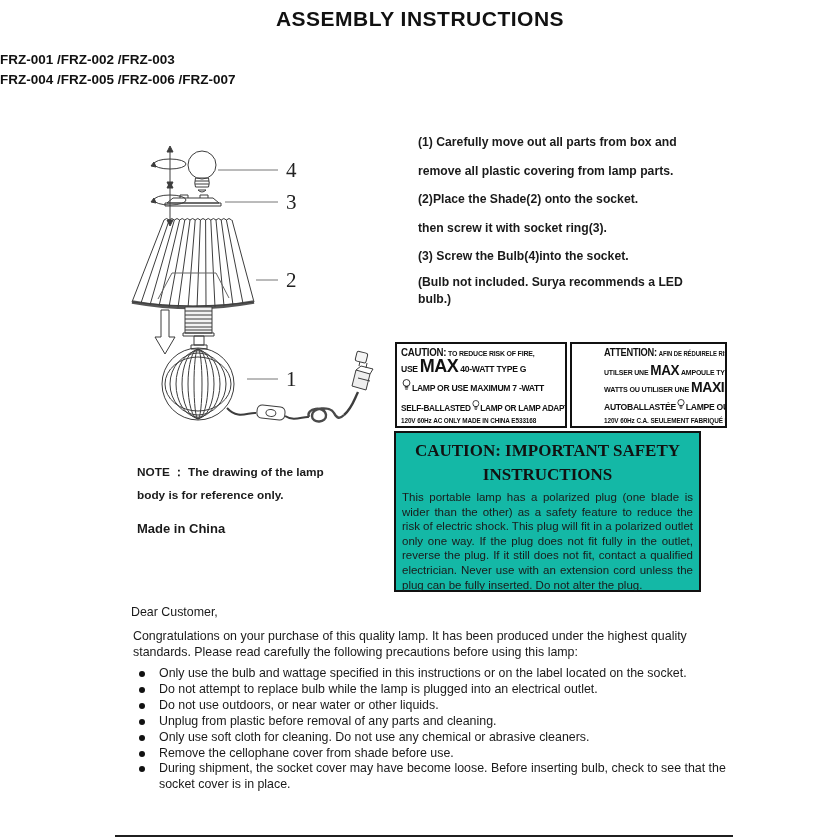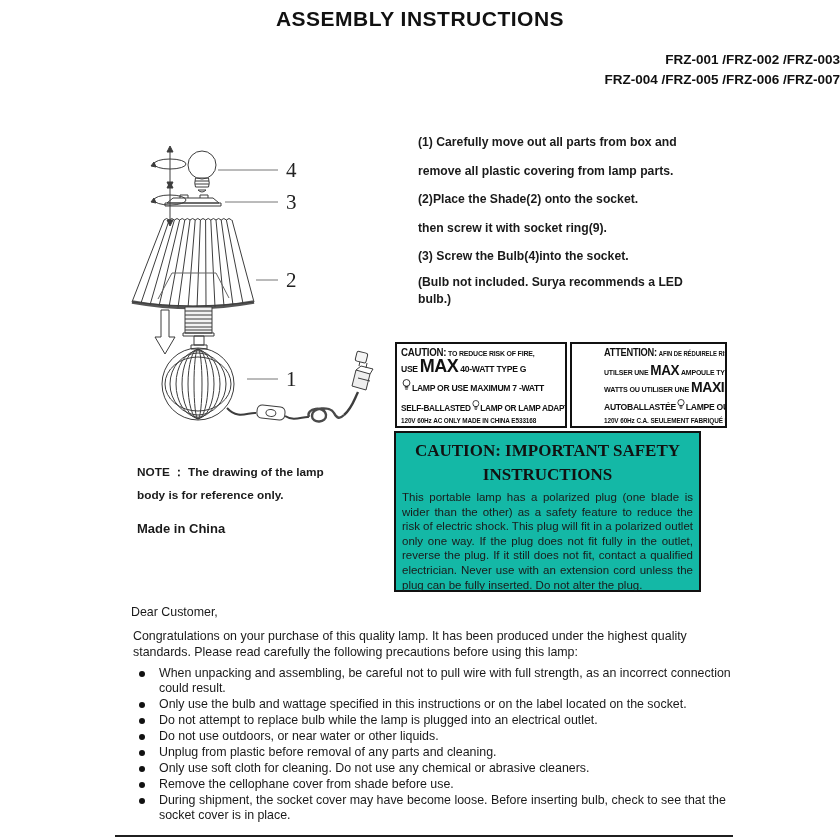--- a/index.html
+++ b/index.html
@@ -7,21 +7,21 @@
   .page {
     position:relative; width:840px; height:840px; background:#fff;
     font-family:"Liberation Sans", sans-serif; color:#1c1c1c; overflow:hidden;
   }
   
   .title {
     position:absolute; top:7px; left:0; width:100%; text-align:center;
     font-size:21px; font-weight:700; letter-spacing:.5px; color:#111;
   }
   .models {
-    position:absolute; top:50px; left:0; width:100%; text-align:right;
+    position:absolute; top:50px; left:0; width:100%; text-align:left;
     font-size:13.5px; font-weight:700; line-height:20px; color:#111;
   }
   
   .diagram { position:absolute; left:128px; top:132px; width:270px; height:320px; }
   .diagram svg { width:100%; height:100%; }
   .partnum { font-family:"Liberation Serif", serif; font-size:21px; fill:#222; }
   
   .steps { position:absolute; left:418px; top:134px; width:294px; }
   .steps p { font-size:12.2px; font-weight:700; line-height:17.5px; margin-bottom:11px; color:#1a1a1a; }
   
@@ -170,21 +170,21 @@
       <text class="partnum" x="158" y="77">3</text>
       <text class="partnum" x="158" y="155">2</text>
       <text class="partnum" x="158" y="254">1</text>
     </svg>
   </div>
 
   <div class="steps">
     <p>(1) Carefully move out all parts from box and</p>
     <p>remove all plastic covering from lamp parts.</p>
     <p>(2)Place the Shade(2) onto the socket.</p>
-    <p> then screw it with socket ring(9).</p>
+    <p> then screw it with socket ring(3).</p>
     <p>(3) Screw the Bulb(4)into the socket.</p>
     <p style="margin-top:-3px">(Bulb not included. Surya recommends a LED bulb.)</p>
   </div>
 
   <div class="labels-row">
 
     <div class="cau-box en">
       <div class="cau-line" style="transform:scaleX(.97)">
         <span class="cau-head">CAUTION:</span>
         <span class="cau-sm">TO REDUCE RISK OF FIRE,</span>
@@ -275,21 +275,20 @@
   <div class="note">
     <div class="nline">NOTE ：  The drawing of the lamp</div>
     <div class="nline">body is for reference only.</div>
     <div class="made">Made in China</div>
   </div>
 
   <div class="customer">
     <div class="salutation">Dear Customer,</div>
     <p class="intro">Congratulations on your purchase of this quality lamp. It has been produced under the highest quality standards. Please read carefully the following precautions before using this lamp:</p>
     <ul class="bullets">
-      <li>When unpacking and assembling, be careful not to pull wire with full strength, as an incorrect connection could result.</li>
       <li>Only use the bulb and wattage specified in this instructions or on the label located on the socket.</li>
       <li>Do not attempt to replace bulb while the lamp is plugged into an electrical outlet.</li>
       <li>Do not use outdoors, or near water or other liquids.</li>
       <li>Unplug from plastic before removal of any parts and cleaning.</li>
       <li>Only use soft cloth for cleaning. Do not use any chemical or abrasive cleaners.</li>
       <li>Remove the cellophane cover from shade before use.</li>
       <li>During shipment, the socket cover may have become loose. Before inserting bulb, check to see that the socket cover is in place.</li>
     </ul>
   </div>
 

